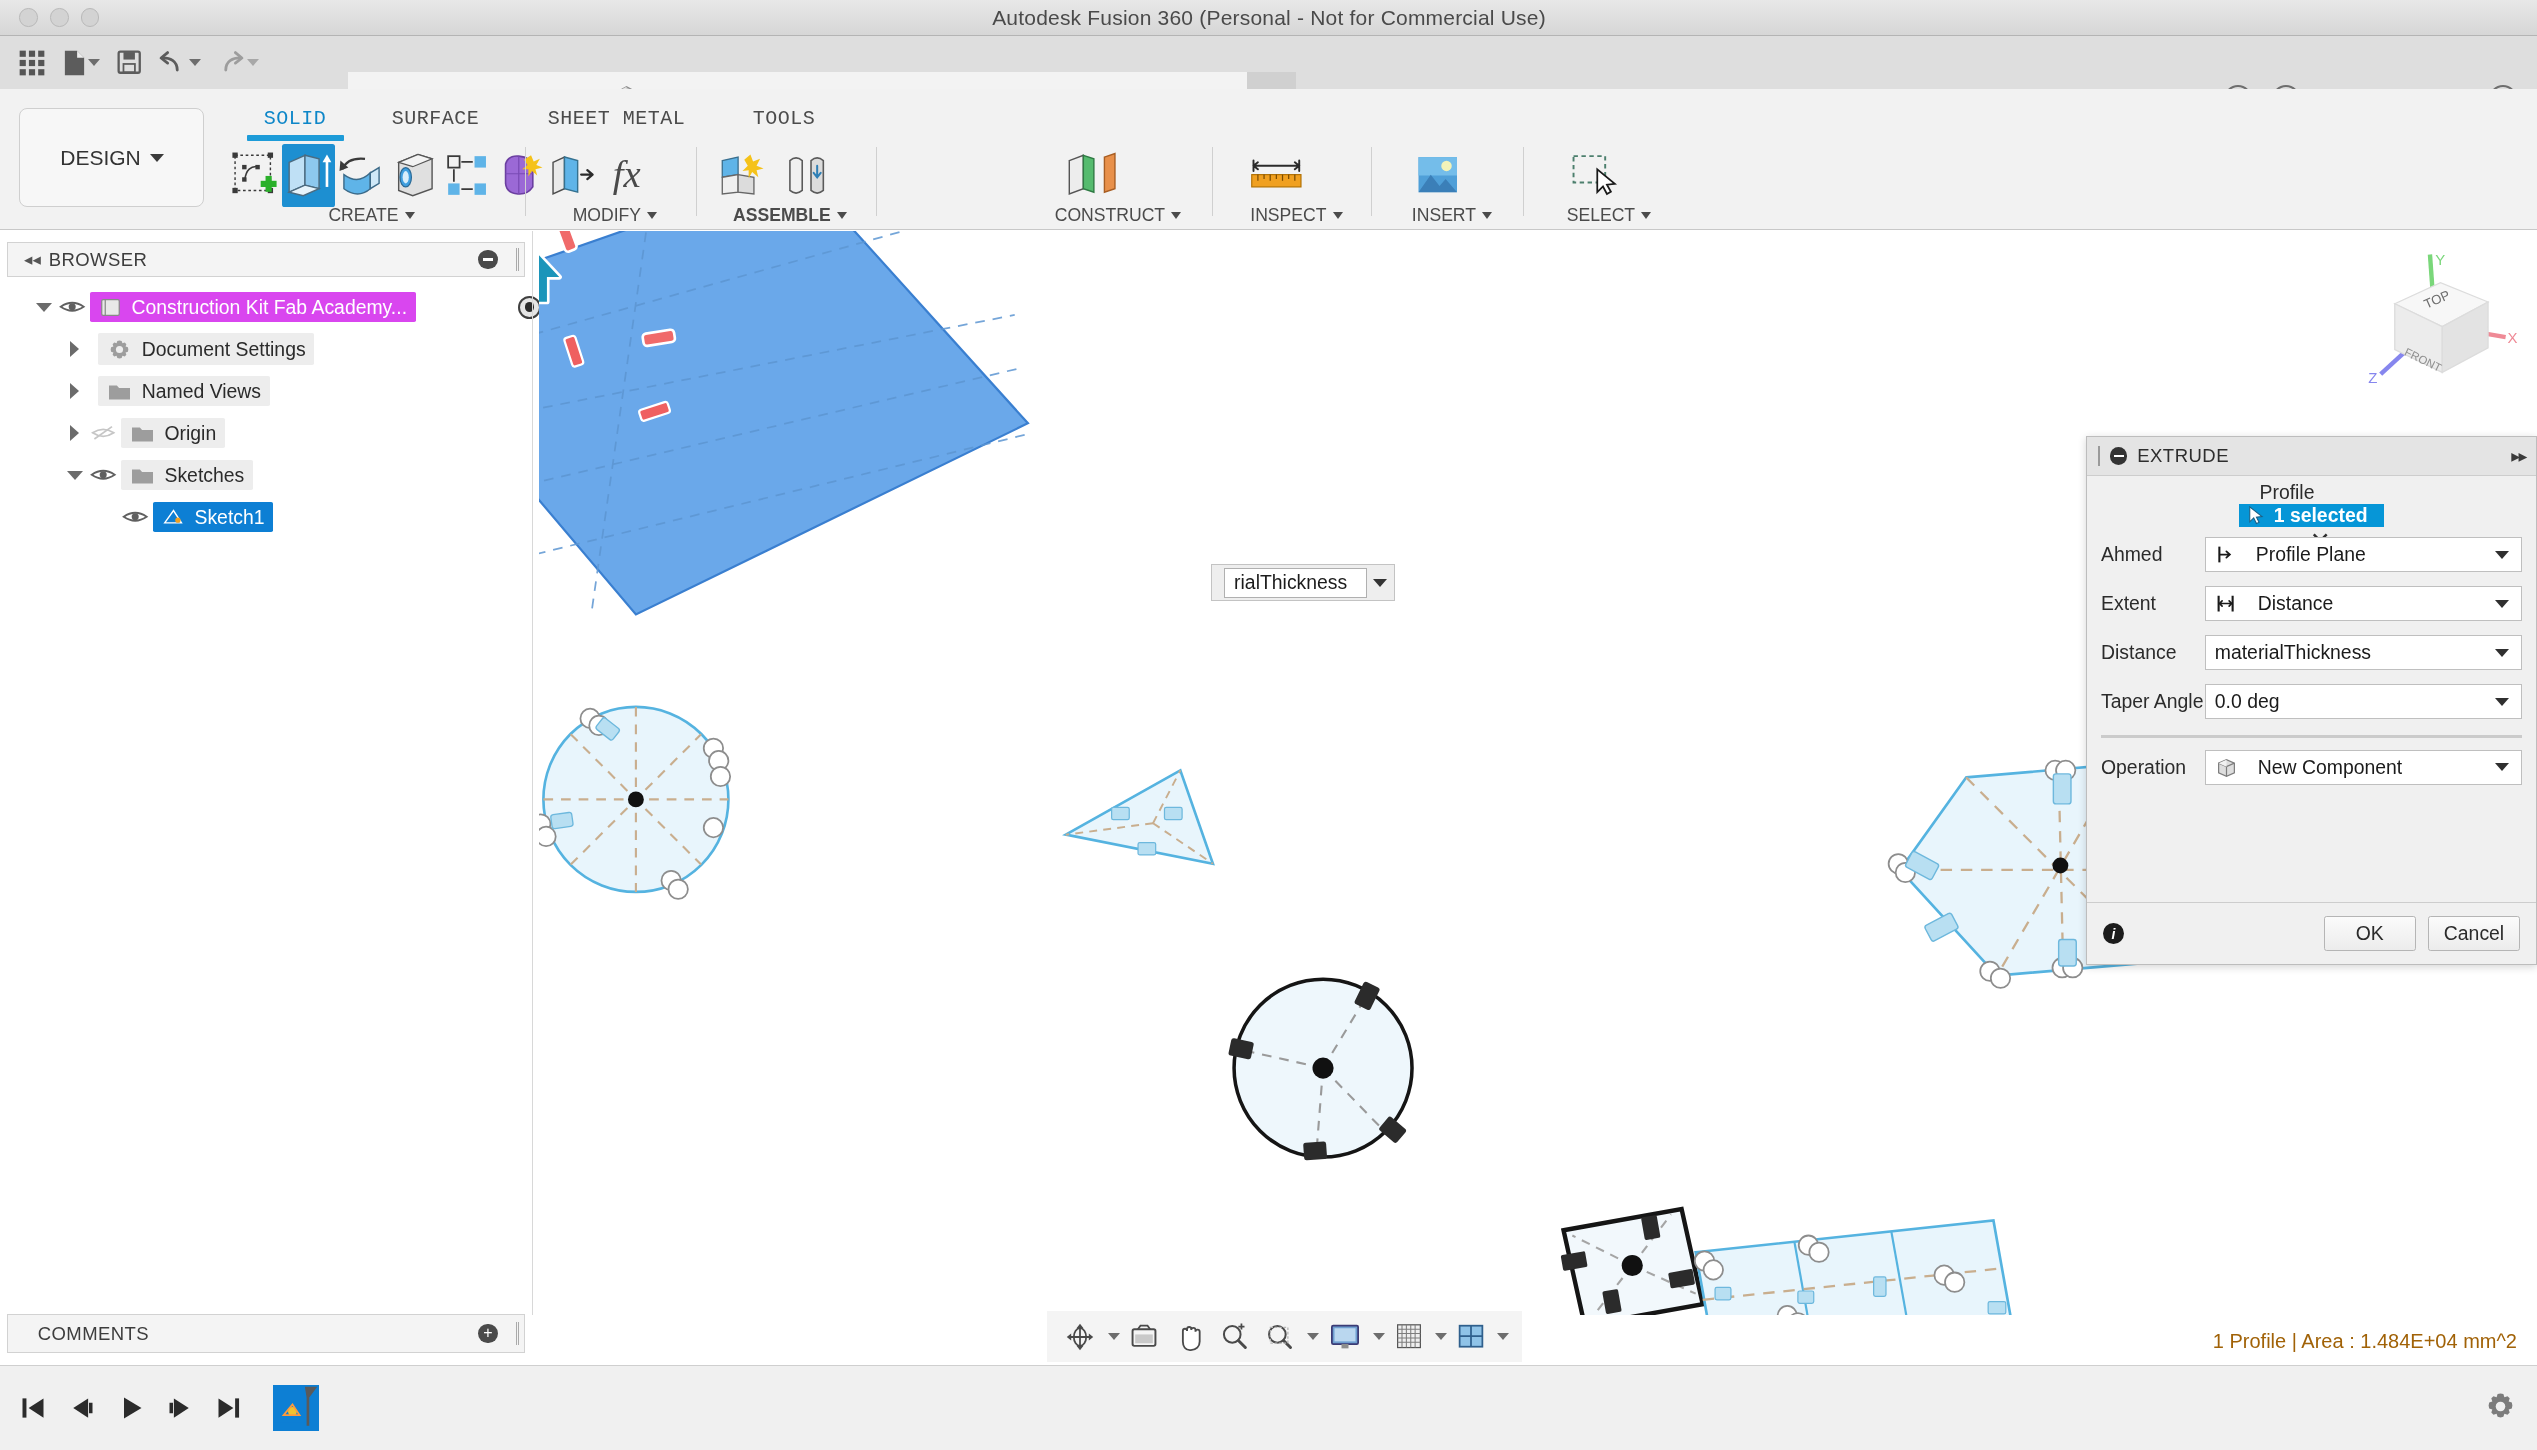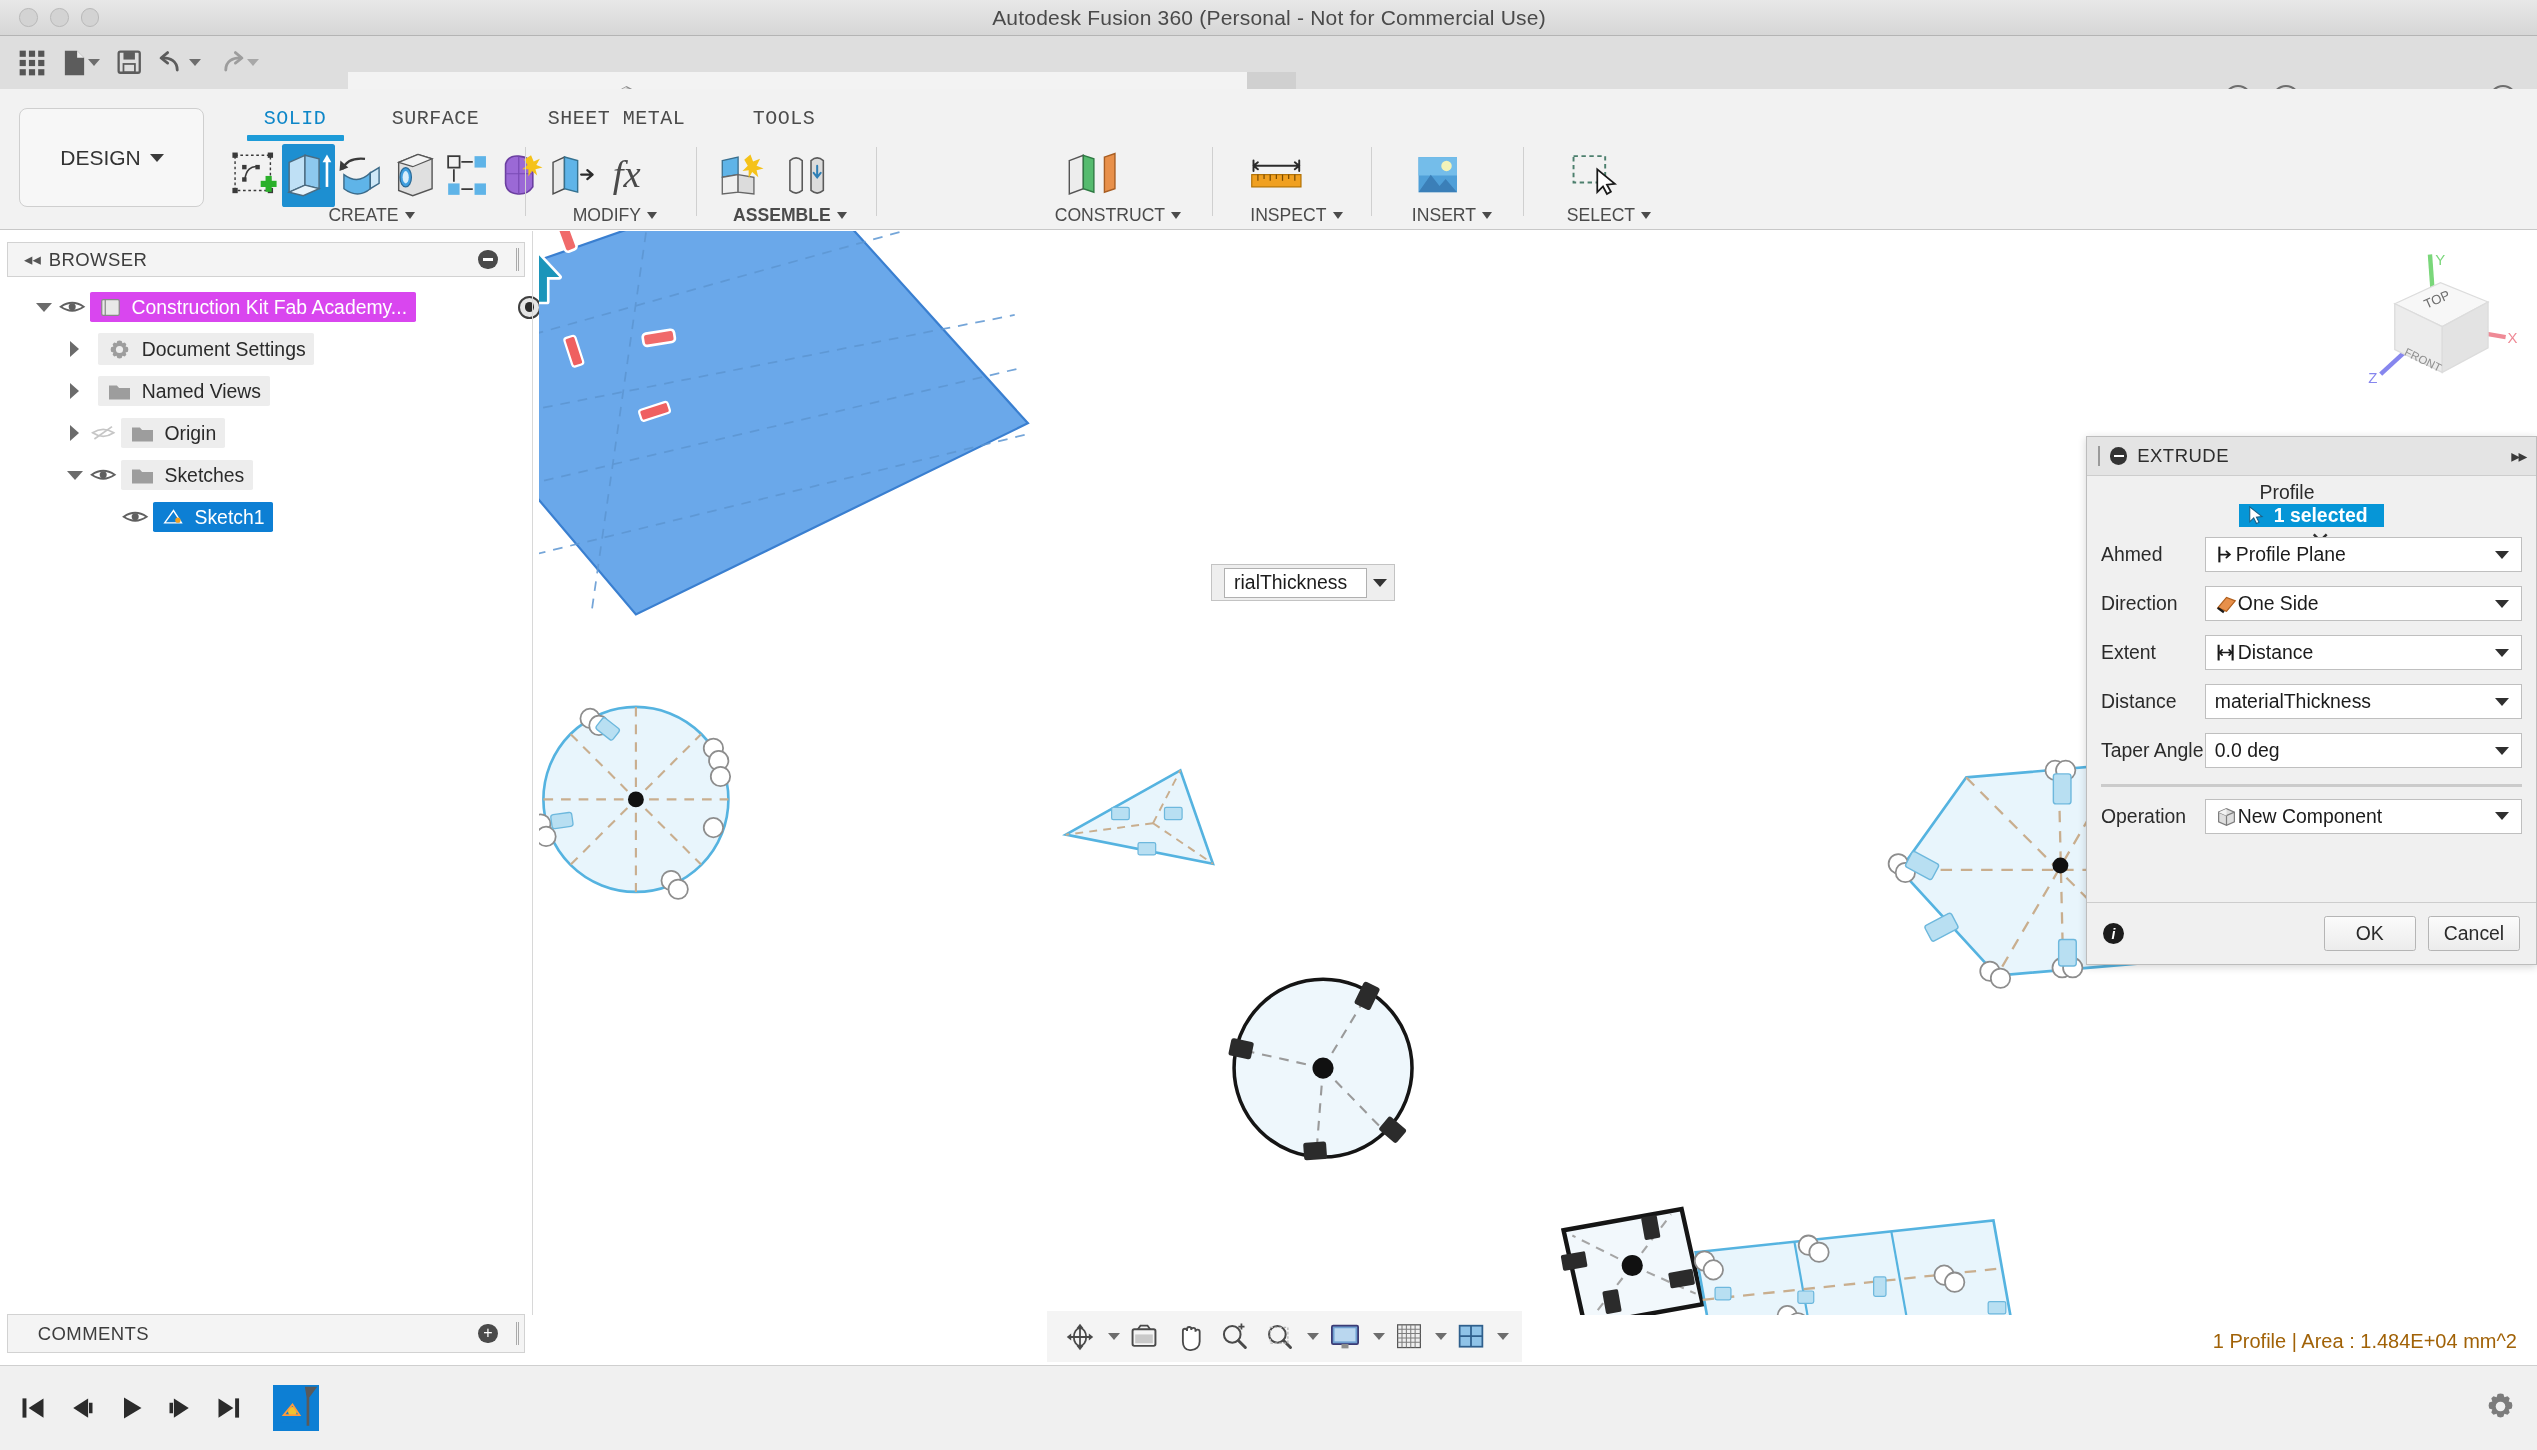--- a/index.html
+++ b/index.html
@@ -220,21 +220,21 @@
     display: flex; align-items: center; justify-content: center; cursor: pointer;
   }
   #ex-minus::after { content: ""; width: 9.7px; height: 2.2px; background: #fff; }
   #ex-title { font-size: 18.5px; color: #2e2e2e; letter-spacing: 0.5px; }
   #ex-expand { margin-left: auto; font-size: 17.6px; color: #3a3a3a; cursor: pointer; letter-spacing: -1.8px; }
 
   .exrow { display: flex; align-items: center; height: 49px; padding: 0 14px; }
   .exlabel { width: 104px; font-size: 19.4px; color: #2b2b2b; }
   .exfield {
     flex: 1; height: 35px; background: #ffffff; border: 0.9px solid #bfbfbf;
-    display: flex; align-items: center; padding: 0 5.3px 0 8.8px; gap: 0;
+    display: flex; align-items: center; padding: 0 5.3px 0 8.8px; gap: 20px;
     cursor: pointer;
   }
   .exfield .exval { font-size: 19.4px; color: #1b1b1b; flex: 1; }
   .exfield .excaret {
     width: 0; height: 0; border-left: 7px solid transparent;
     border-right: 7px solid transparent; border-top: 8.8px solid #2f2f2f;
     margin-right: 7px;
   }
   #profile-chip {
     height: 35px; background: #0696d7; display: flex; align-items: center;
@@ -1020,31 +1020,20 @@
       <span class="exfield">
         <svg width="21" height="21" viewBox="0 0 24 24">
           <path d="M5 3 V21" stroke="#1a1a1a" stroke-width="2.4"></path>
           <path d="M6 12 H16 M13 8.5 L17 12 L13 15.5" stroke="#1a1a1a" stroke-width="2" fill="none" stroke-linecap="round"></path>
         </svg>
         <span class="exval">Profile Plane</span>
         <span class="excaret"></span>
       </span>
     </div>
 
-    <div class="exrow">
-      <span class="exlabel">Direction</span>
-      <span class="exfield">
-        <svg width="23" height="21" viewBox="0 0 26 24">
-          <path d="M3 17 L13 5 L23 9 L13 21 Z" fill="#e8904a" stroke="#b05f1d" stroke-width="1.4"></path>
-          <path d="M3 17 L10 22" stroke="#1a1a1a" stroke-width="2.6"></path>
-        </svg>
-        <span class="exval">One Side</span>
-        <span class="excaret"></span>
-      </span>
-    </div>
 
     <div class="exrow">
       <span class="exlabel">Extent</span>
       <span class="exfield">
         <svg width="23" height="21" viewBox="0 0 26 24">
           <path d="M4 3 V21 M20 3 V21" stroke="#1a1a1a" stroke-width="2.4"></path>
           <path d="M5 12 H19 M8 9 L5 12 L8 15 M16 9 L19 12 L16 15" stroke="#1a1a1a" stroke-width="1.9" fill="none" stroke-linecap="round"></path>
         </svg>
         <span class="exval">Distance</span>
         <span class="excaret"></span>

